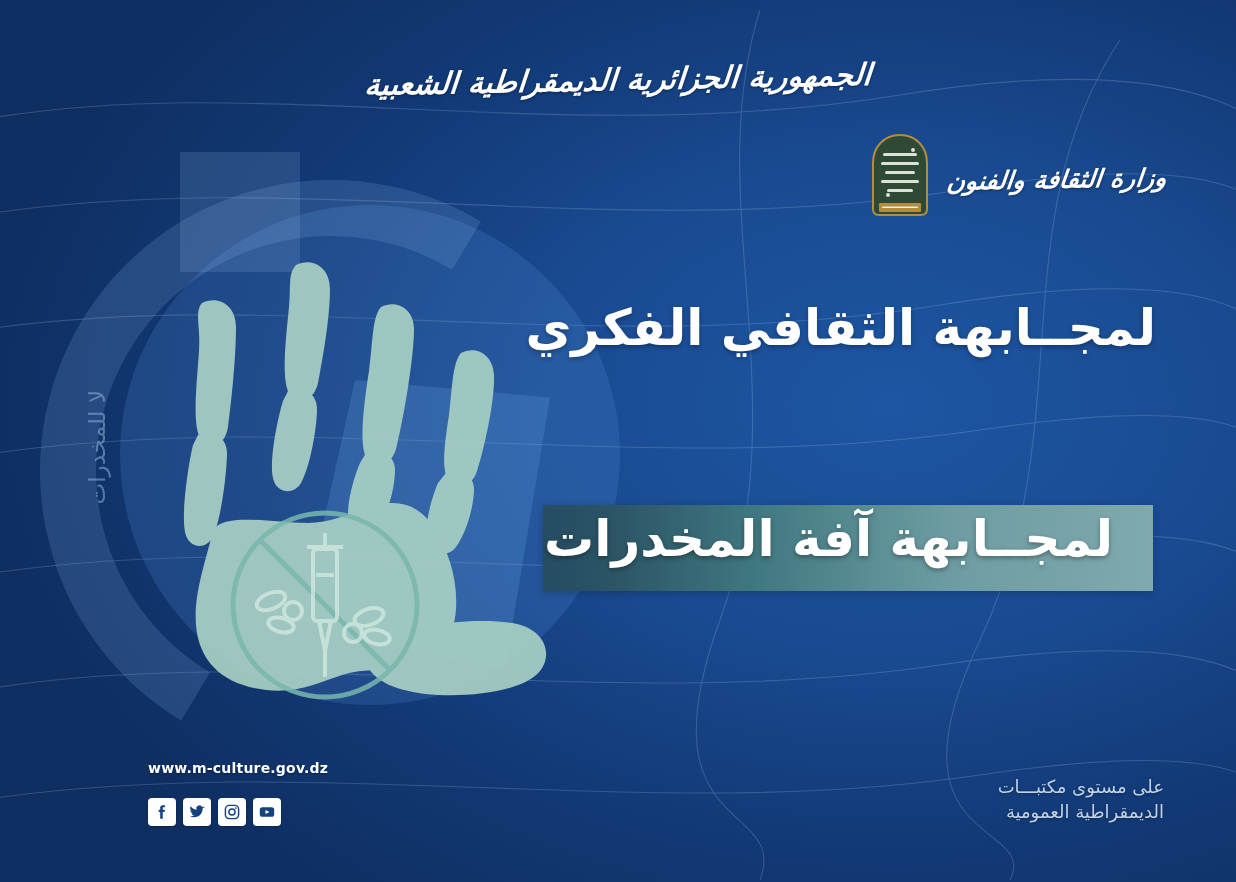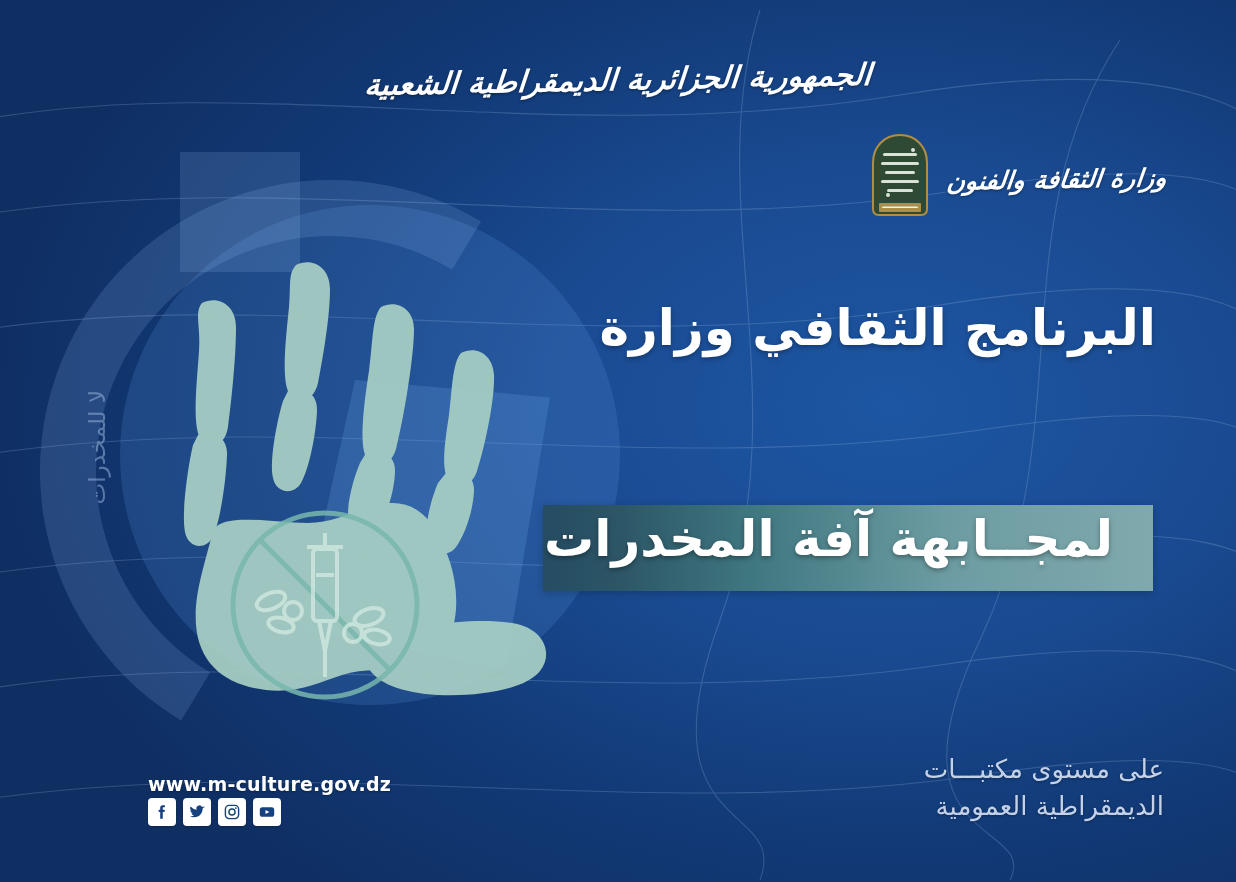--- a/index.html
+++ b/index.html
@@ -184,41 +184,41 @@
     white-space: nowrap;
   }
 
   
   .venue {
     position: absolute;
     right: 72px;
     bottom: 58px;
     text-align: right;
     color: #c3d2e8;
-    font-size: 26px;
+    font-size: 18px;
     line-height: 1.40;
     font-weight: 400;
     text-shadow: 0 1px 3px rgba(0,0,0,.28);
   }
   .venue .ln { display: block; white-space: nowrap; }
 
   
   .web-block {
     position: absolute;
     left: 148px;
     bottom: 56px;
     text-align: left;
     direction: ltr;
   }
   .web-url {
     color: #ffffff;
-    font-size: 19px;
+    font-size: 14px;
     font-weight: 700;
     letter-spacing: .2px;
-    margin-bottom: 3px;
+    margin-bottom: 22px;
     text-shadow: 0 1px 2px rgba(0,0,0,.35);
   }
   .social-row {
     display: flex;
     gap: 7px;
   }
   .social-chip {
     width: 28px;
     height: 28px;
     border-radius: 4px;
@@ -341,21 +341,21 @@
         </g>
         <rect x="10" y="70" width="42" height="9" rx="1" fill="#b08d42"></rect>
         <g fill="#ffffff" opacity=".85">
           <rect x="13" y="73.5" width="36" height="1.6" rx=".8"></rect>
         </g>
       </svg>
     </div>
   </div>
 
   <div class="headline">
-    <span class="ln">البرنامج الثقافي وزارة</span>
+    <span class="ln">لمجــابهة الثقافي الفكري</span>
   </div>
 
   <div class="highlight-band"></div>
   <div class="highlight-text">لمجــابهة آفة المخدرات</div>
 
   <div class="venue">
     <span class="ln">على مستوى مكتبـــات</span>
     <span class="ln">الديمقراطية العمومية</span>
   </div>
 

